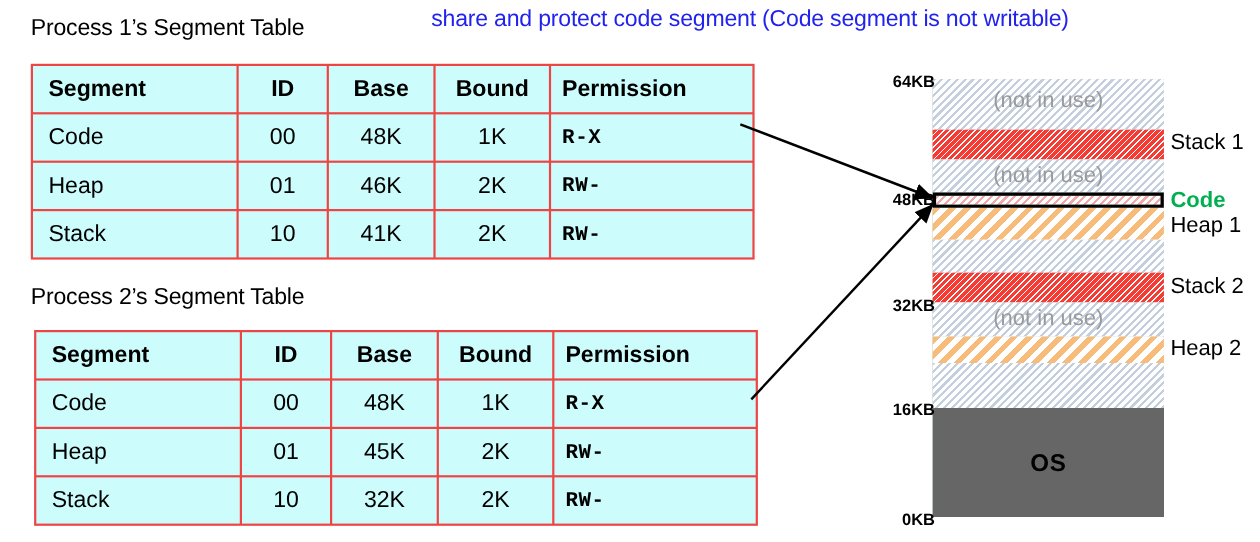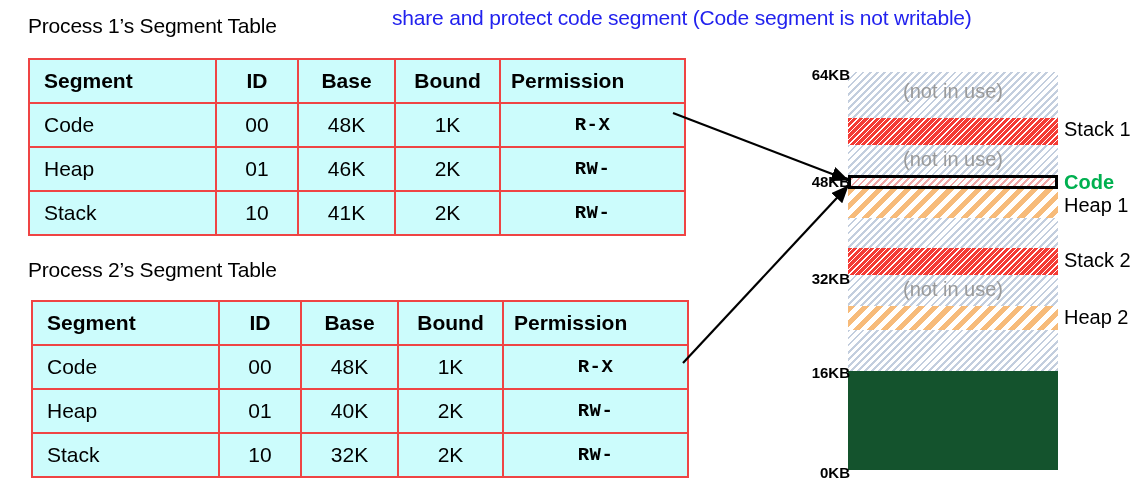--- a/index.html
+++ b/index.html
@@ -59,21 +59,21 @@
     vertical-align: middle;
   }
   .seg-table th {
     font-weight: bold;
     text-align: center;
   }
   .seg-table th.col-seg { text-align: left; padding-left: 14px; }
   .seg-table td.col-seg { text-align: left; padding-left: 14px; font-weight: normal; }
   .seg-table td.col-mid { text-align: center; }
   .seg-table td.col-perm {
-    text-align: center;
+    text-align: left;
     font-weight: bold;
     font-family: "Liberation Mono", monospace;
     font-size: 19px;
     letter-spacing: 0.5px;
   }
   .seg-table th.col-perm { text-align: left; }
 
   .c-seg  { width: 185px; }
   .c-id   { width: 80px; }
   .c-base { width: 95px; }
@@ -270,21 +270,21 @@
       <tr>
         <td class="col-seg">Code</td>
         <td class="col-mid">00</td>
         <td class="col-mid">48K</td>
         <td class="col-mid">1K</td>
         <td class="col-perm">R-X</td>
       </tr>
       <tr>
         <td class="col-seg">Heap</td>
         <td class="col-mid">01</td>
-        <td class="col-mid">40K</td>
+        <td class="col-mid">45K</td>
         <td class="col-mid">2K</td>
         <td class="col-perm">RW-</td>
       </tr>
       <tr>
         <td class="col-seg">Stack</td>
         <td class="col-mid">10</td>
         <td class="col-mid">32K</td>
         <td class="col-mid">2K</td>
         <td class="col-perm">RW-</td>
       </tr>
@@ -309,20 +309,23 @@
 
     <div class="mem-band hatch-stack" style="top:176px; height:27px;"></div>
 
     <div class="mem-band hatch-free" style="top:203px; height:31px;"></div>
     <div class="free-text" style="top:206px;">(not in use)</div>
 
     <div class="mem-band hatch-heap" style="top:234px; height:24px;"></div>
 
     <div class="mem-band hatch-free" style="top:258px; height:41px;"></div>
 
+    <div id="os-block" style="top:299px; height:99px;">
+      <span id="os-label">OS</span>
+    </div>
   </div>
 
   <div class="axis-label" style="left:798px; top:66px;">64KB</div>
   <div class="axis-label" style="left:798px; top:173px;">48KB</div>
   <div class="axis-label" style="left:798px; top:270px;">32KB</div>
   <div class="axis-label" style="left:798px; top:364px;">16KB</div>
   <div class="axis-label" style="left:798px; top:464px;">0KB</div>
 
   <div class="region-label" style="top:118px;">Stack 1</div>
   <div class="region-label code-lbl" style="top:171px;">Code</div>

